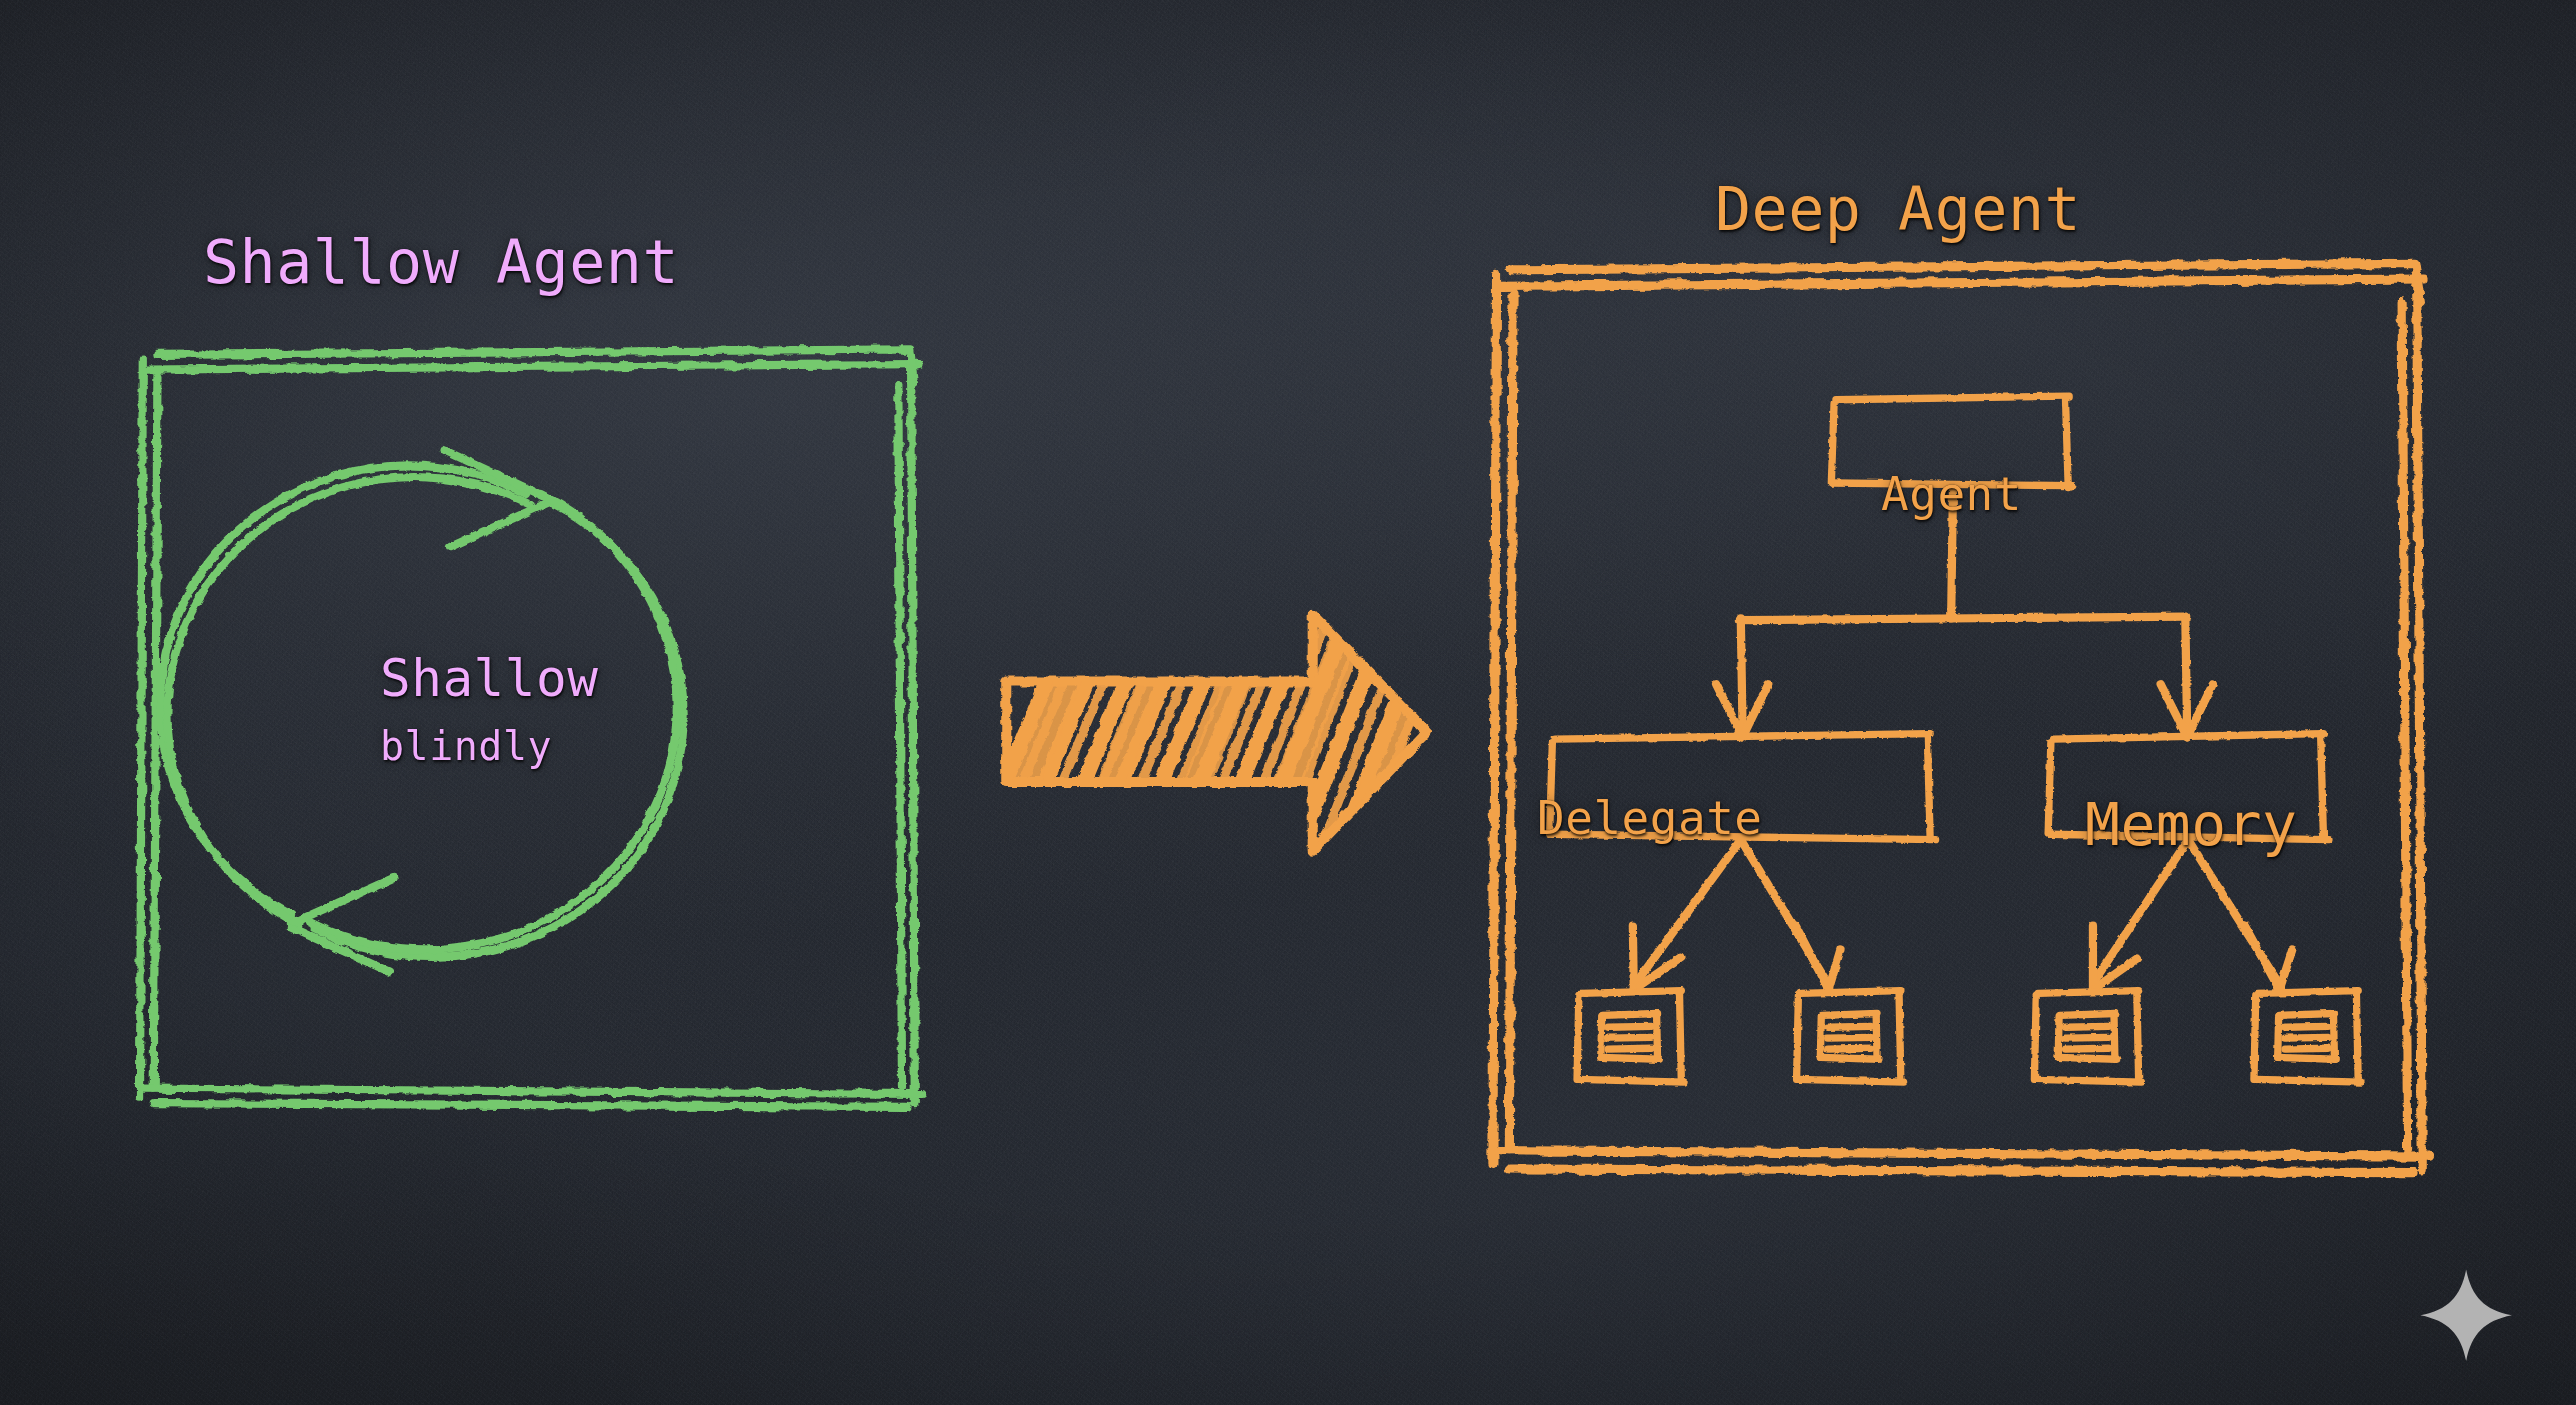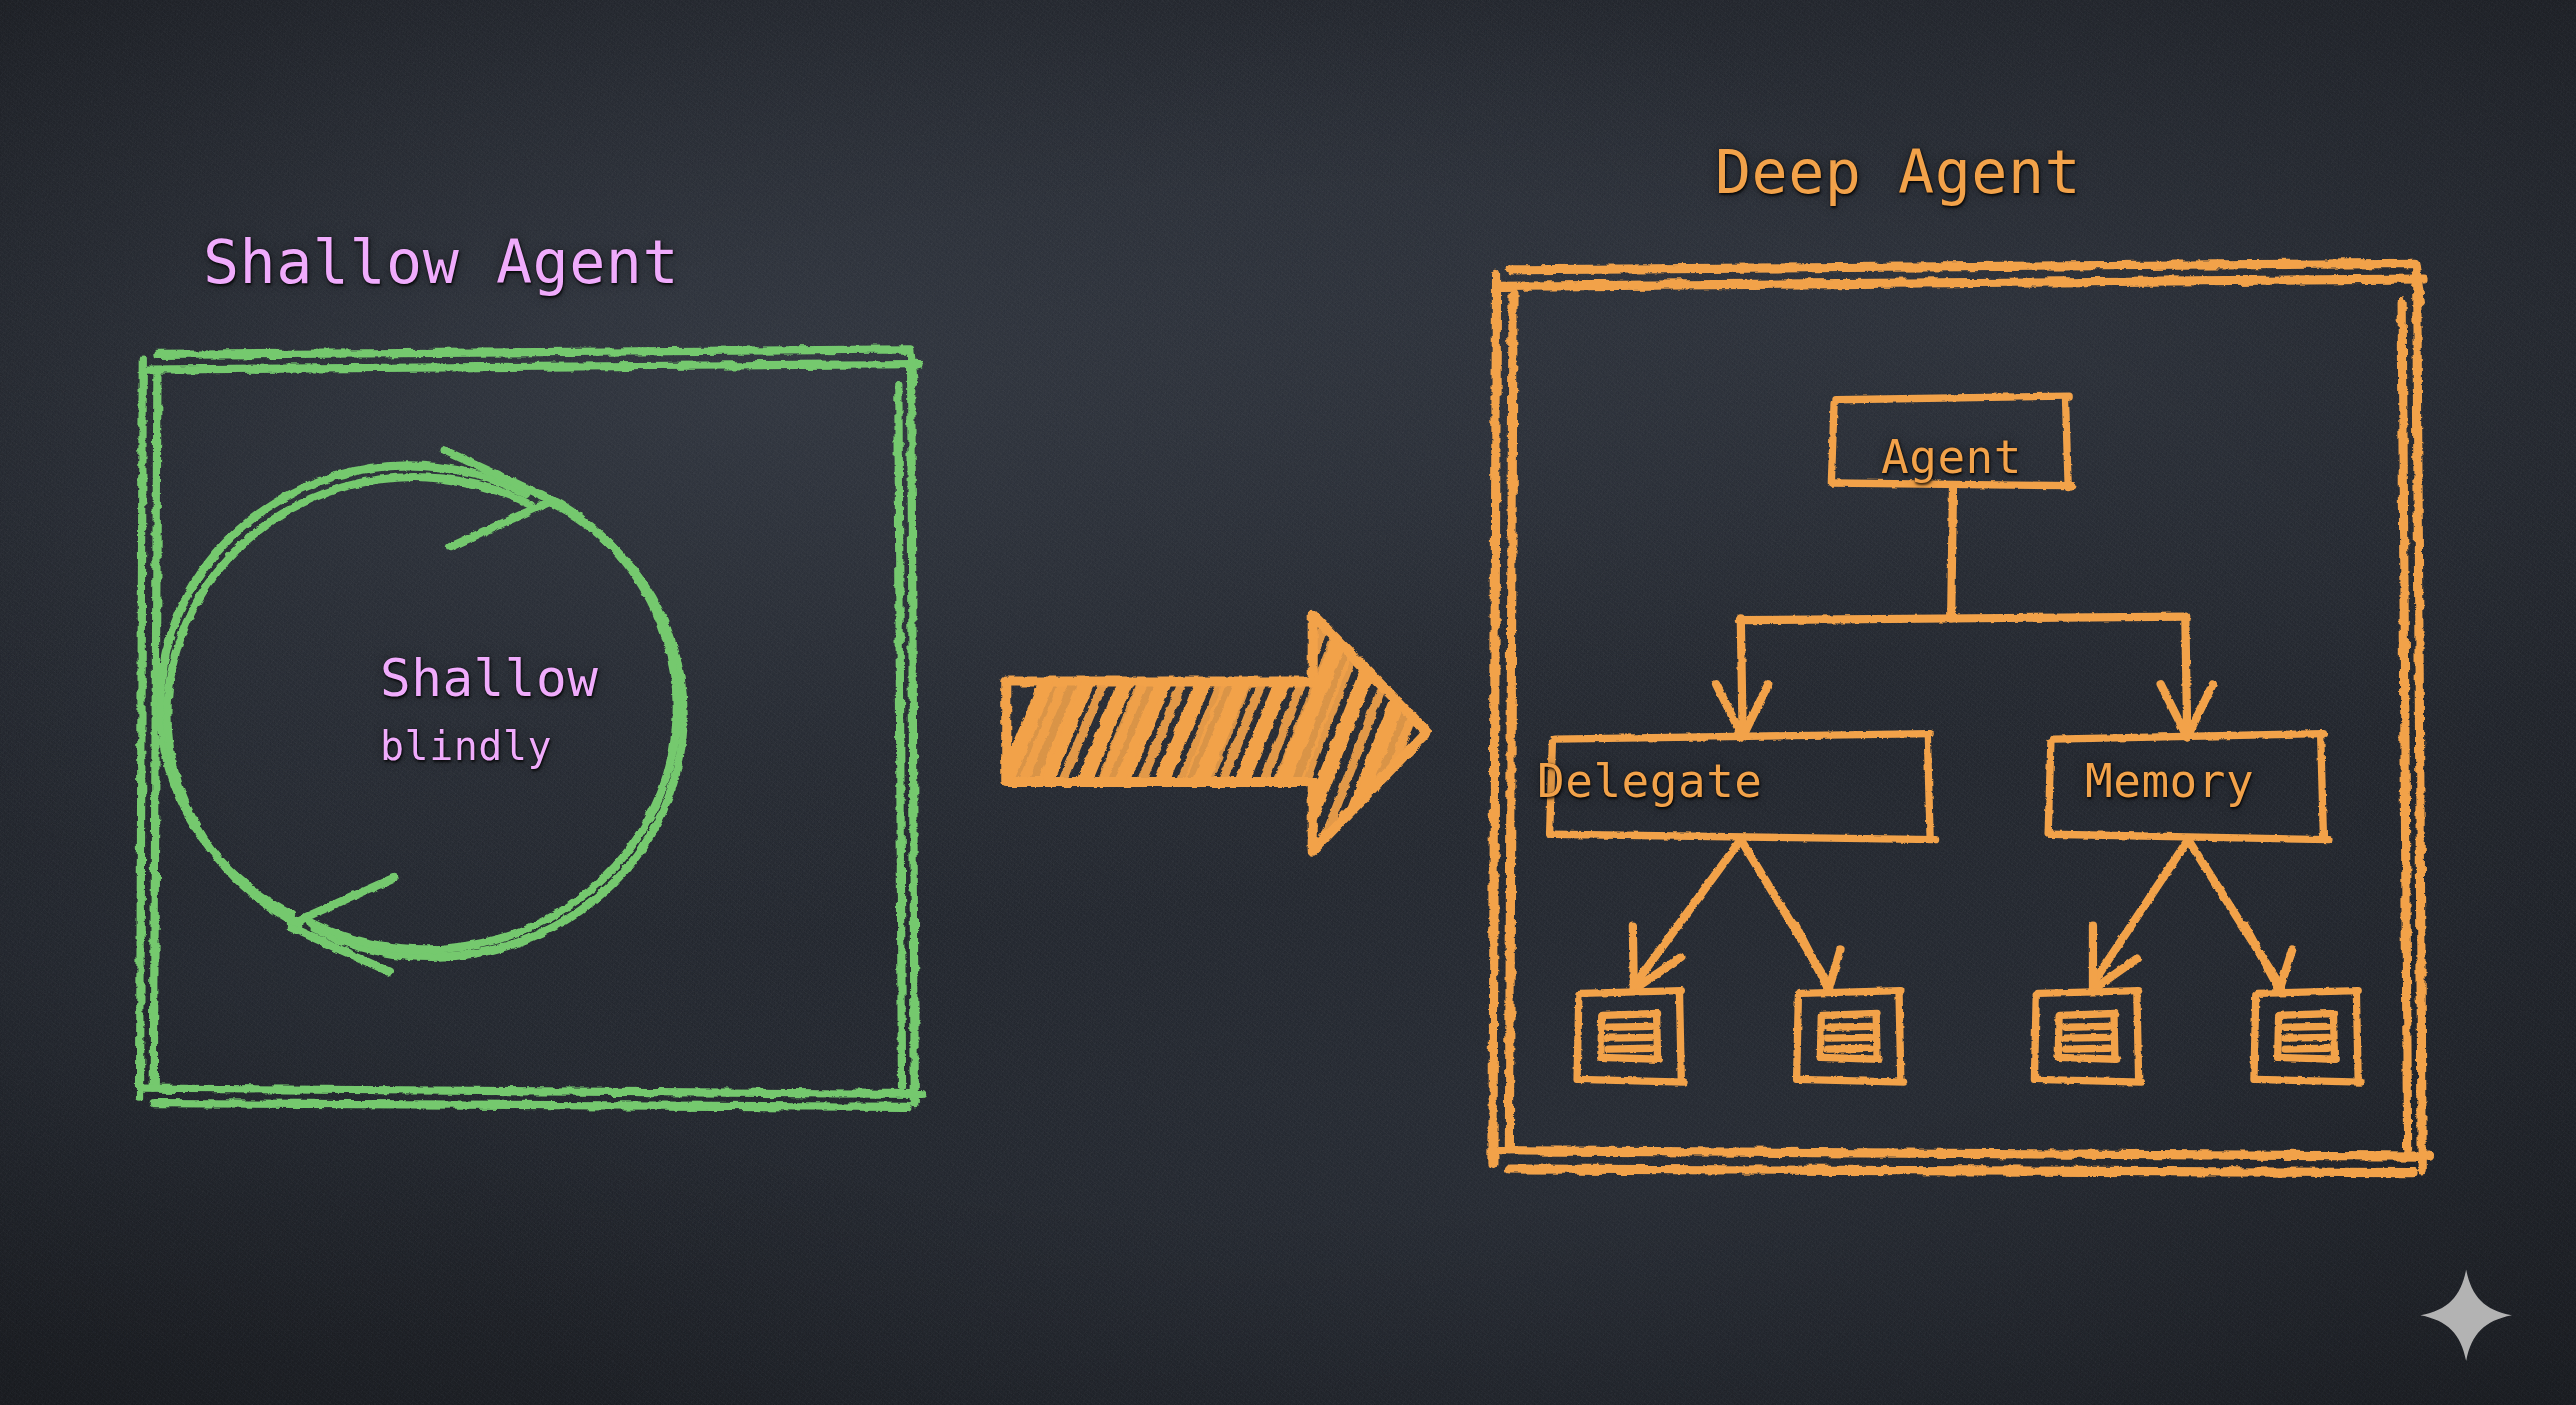--- a/index.html
+++ b/index.html
@@ -45,30 +45,30 @@
     position: absolute;
     white-space: pre;
     font-family: "DejaVu Sans Mono", "Liberation Mono", monospace;
     letter-spacing: 0.5px;
     text-shadow:
       0 0 0.9px rgba(0,0,0,0.85),
       0.9px 1.8px 2.7px rgba(0,0,0,0.8),
       0 0 11px rgba(0,0,0,0.35);
   }
   .green { color: #f0abfc; }
-  .orange { color: #f2a24a; }
+  .orange { color: #f2a24a; margin-top: 37px; }
 
   #t-shallow { left: 203px; top: 227px; font-size: 60px; }
   #t-deep    { left: 1715px; top: 137px; font-size: 60px; }
   #t-evo     { left: 1023px; top: 529px; font-size: 49px; }
   #t-loop1   { left: 380px;  top: 649px; font-size: 51px; }
   #t-loop2   { left: 380px;  top: 723px; font-size: 40px; }
   #t-plan     { left: 1881px; top: 430px; font-size: 46px; }
   #t-delegate { left: 1537px; top: 754px; font-size: 46px; }
-  #t-memory   { left: 2085px; top: 754px; font-size: 46px; }
+  #t-memory   { left: 2085px; top: 754px; font-size: 58px; }
 </style>
 </head>
 <body>
 
 <div id="stage">
 
   <div id="board-bg"></div>
 
   <svg id="board-grain" class="layer" viewBox="0 0 2816 1536">
     <defs>

